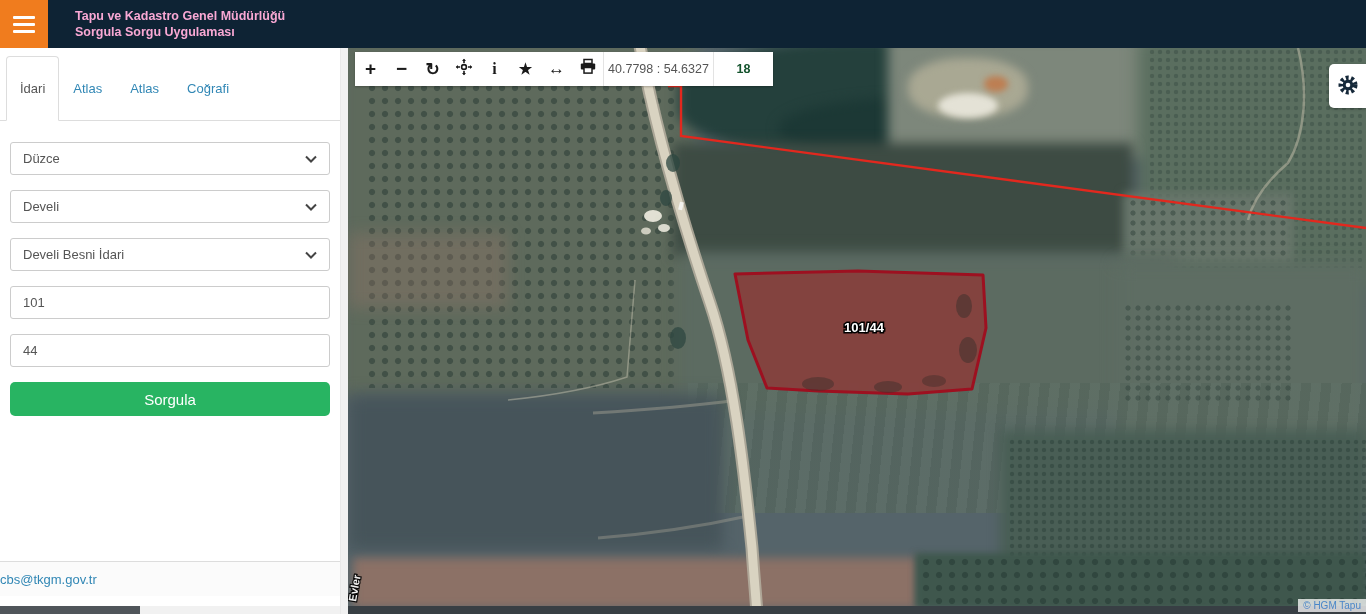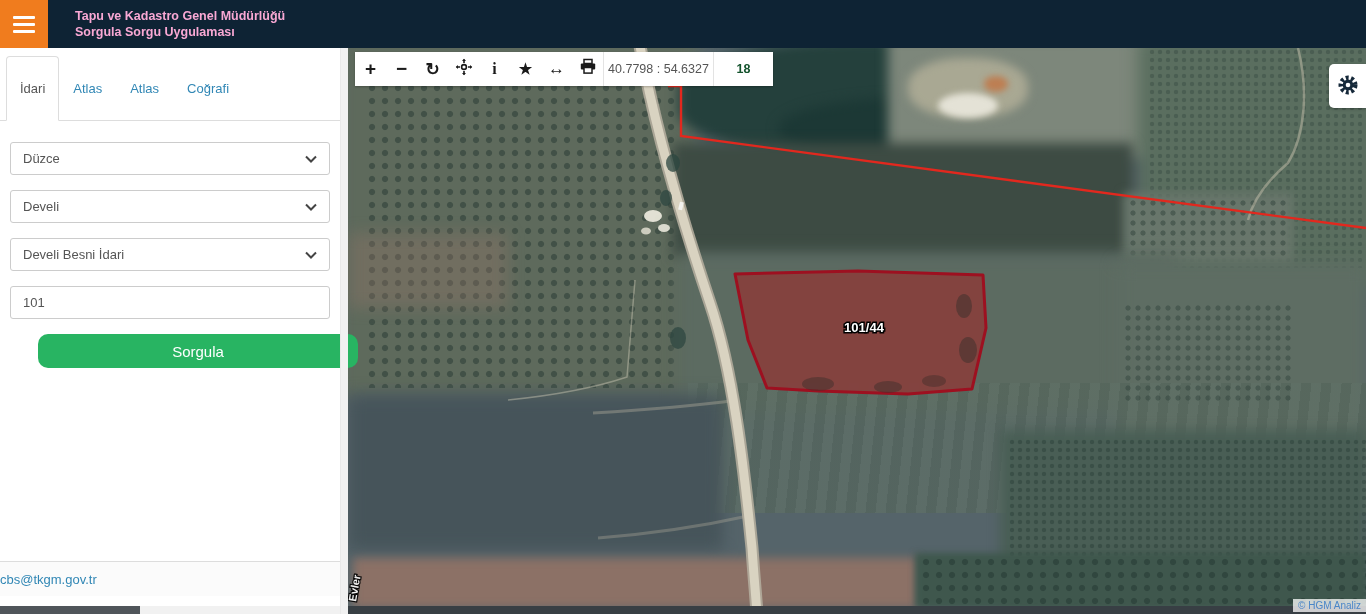--- a/index.html
+++ b/index.html
@@ -28,22 +28,22 @@
   .tab { padding:24px 13px; font-size:13px; color:#3187b5; cursor:pointer;
     border:1px solid transparent; margin-bottom:-1px; border-radius:4px 4px 0 0;text-align:center; }
   .tab.active { background:#fff; border-color:#ddd #ddd #fff; color:#555; }
 
   .form { padding:21px 10px 12px 10px; width:340px; }
   .field { margin-bottom:15px; }
   .select { position:relative; height:33px; border:1px solid #ccc; border-radius:3px; background:#fff;
     display:flex; align-items:center; justify-content:space-between; padding:0 12px; font-size:13px; color:#555; cursor:pointer; }
   .text-input { width:100%; height:33px; border:1px solid #ccc; border-radius:3px;
     padding:0 12px; font-size:13px; color:#555; font-family:"Liberation Sans",sans-serif; }
-  .query-btn { width:100%; height:34px; background:#28b462; border:none; border-radius:10px;
-    color:#fff; font-size:15px; cursor:pointer; font-family:"Liberation Sans",sans-serif;margin-left:28px; }
+  .query-btn { width:100%; height:34px; background:#28b462; border:none; border-radius:5px;
+    color:#fff; font-size:15px; cursor:pointer; font-family:"Liberation Sans",sans-serif; }
 
   .sidebar-footer { position:absolute; left:0; top:513px; width:340px; height:35px;
     border-top:1px solid #ddd; background:#fbfbfb; display:flex; align-items:center; justify-content:flex-start; }
   .sidebar-footer a { color:#3187b5; font-size:13px; text-decoration:none; }
   .h-scrollbar { position:absolute; left:0; bottom:0; width:348px; height:8px; background:#f1f1f1; }
   .h-thumb { width:140px; height:8px; background:#50555a; }
 
   
   .map { position:absolute; left:348px; top:48px; width:1018px; height:566px;
     overflow:hidden; background:#55646a; }
@@ -124,20 +124,23 @@
         <span>Develi Besni İdari</span>
         <span>
           <svg width="12" height="8" viewBox="0 0 12 8">
               <polyline points="1,1.5 6,6.5 11,1.5" fill="none" stroke="#444" stroke-width="2"></polyline>
             </svg>
         </span>
       </div>
     </div>
     <div class="field">
       <input class="text-input" value="101" style="">
+    </div>
+    <div class="field">
+      <input class="text-input" value="44" style="">
     </div>
     <button class="query-btn">Sorgula</button>
   </div>
 
   <div class="sidebar-footer">
     <a href="#">cbs@tkgm.gov.tr</a>
   </div>
   <div class="h-scrollbar">
     <div class="h-thumb"></div>
   </div>
@@ -254,14 +257,14 @@
   <button class="settings-btn">
     <span>
       <svg width="22" height="22" viewBox="0 0 22 22">
         <circle cx="11" cy="11" r="7" fill="none" stroke="#16293a" stroke-width="5" stroke-dasharray="2.8 2.3"></circle>
         <circle cx="11" cy="11" r="5.4" fill="#16293a"></circle>
         <circle cx="11" cy="11" r="2.3" fill="#ffffff"></circle>
       </svg>
     </span>
   </button>
 
-  <div class="attribution">© HGM Analiz</div>
+  <div class="attribution">© HGM Tapu</div>
 </div>
 
 </body></html>

